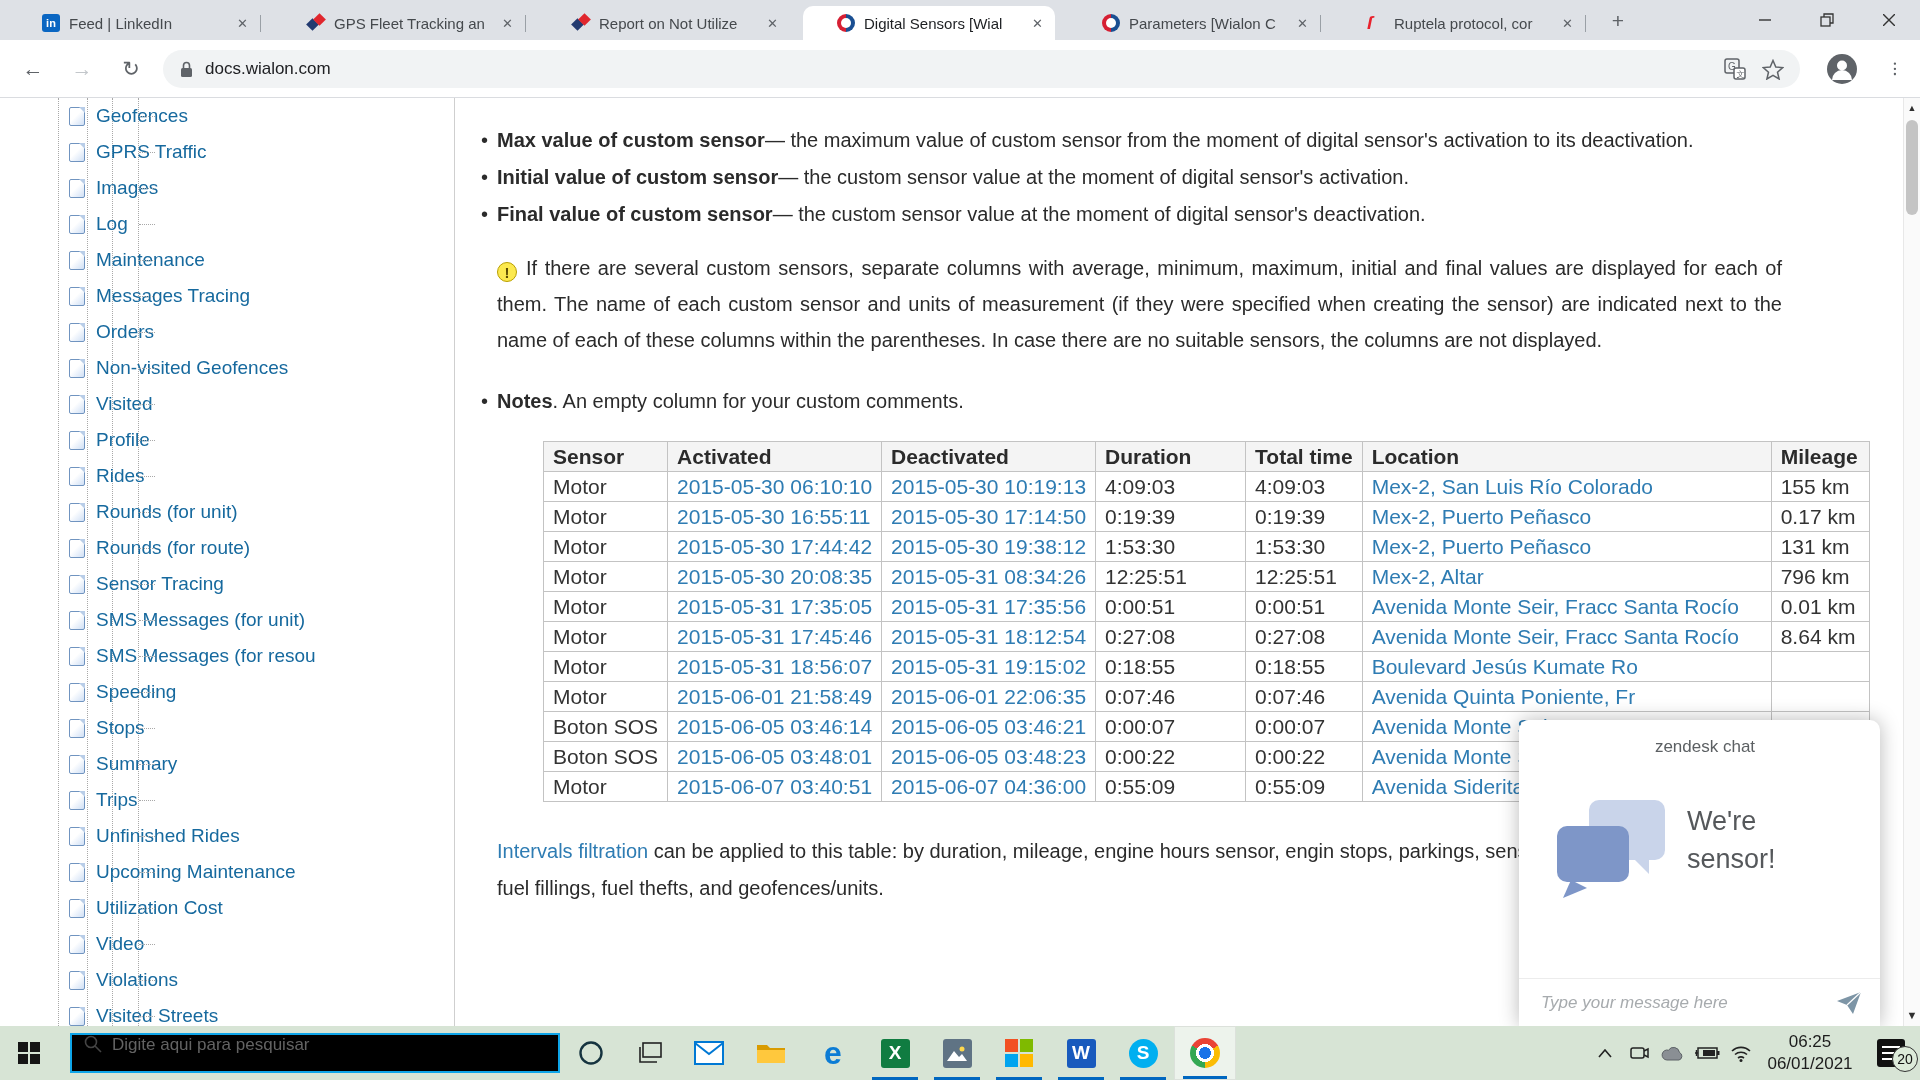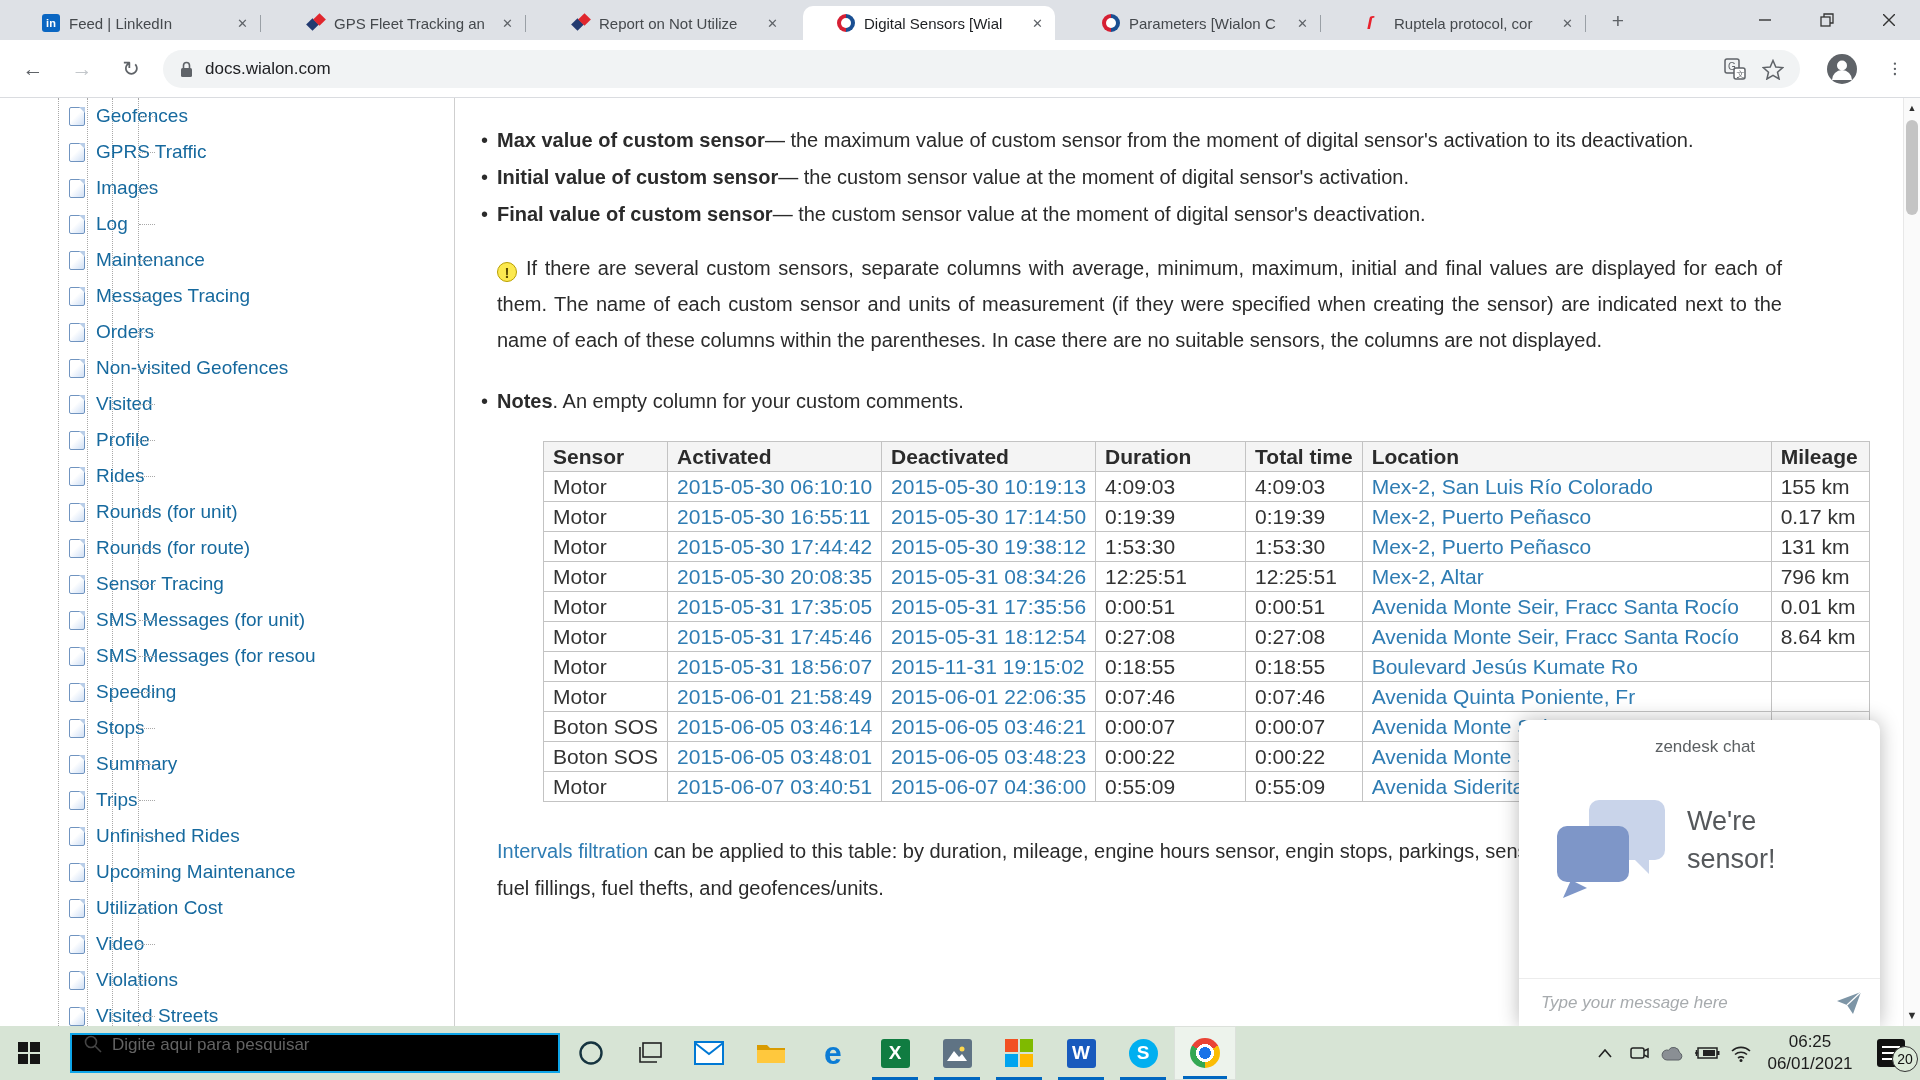--- a/index.html
+++ b/index.html
@@ -313,21 +313,21 @@
             <td><span class="tlink">2015-05-31 17:45:46</span></td>
             <td><span class="tlink">2015-05-31 18:12:54</span></td>
             <td>0:27:08</td>
             <td>0:27:08</td>
             <td><span class="tlink">Avenida Monte Seir, Fracc Santa Rocío</span></td>
             <td>8.64 km</td>
           </tr>
           <tr>
             <td>Motor</td>
             <td><span class="tlink">2015-05-31 18:56:07</span></td>
-            <td><span class="tlink">2015-11-31 19:15:02</span></td>
+            <td><span class="tlink">2015-05-31 19:15:02</span></td>
             <td>0:18:55</td>
             <td>0:18:55</td>
             <td><span class="tlink">Boulevard Jesús Kumate Ro</span></td>
             <td></td>
           </tr>
           <tr>
             <td>Motor</td>
             <td><span class="tlink">2015-06-01 21:58:49</span></td>
             <td><span class="tlink">2015-06-01 22:06:35</span></td>
             <td>0:07:46</td>

